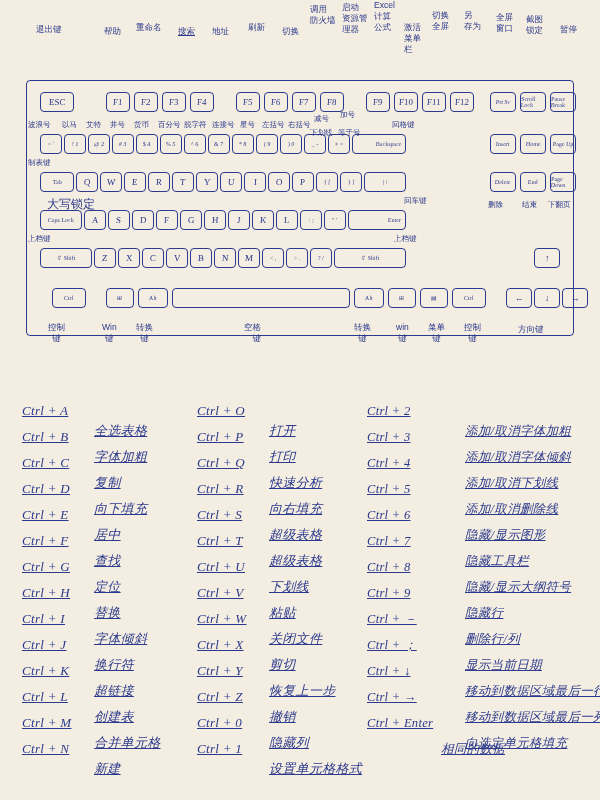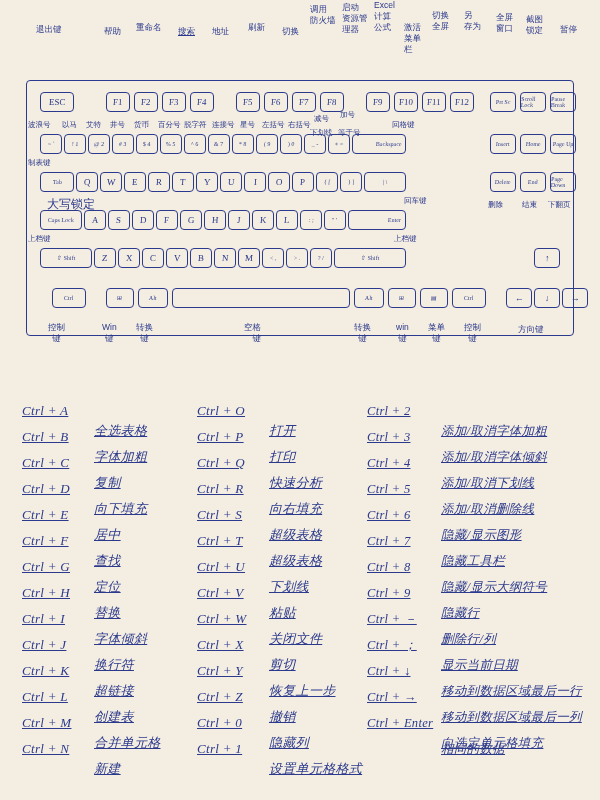--- a/index.html
+++ b/index.html
@@ -40,21 +40,21 @@
   .col2{width:170px;}
   .col3{width:215px;}
   .row{
     display:flex;align-items:flex-start;
     font-size:13px;line-height:26px;height:26px;
     white-space:nowrap;
   }
   .combo{display:inline-block;min-width:72px;}
   .desc{display:inline-block;margin-top:20px;}
   .col3 .combo{min-width:74px;}
-  .col3 .row{font-size:12.5px;}
+  .col3 .row{font-size:12.5px;gap:24px;}
   .cont{padding-left:74px;font-size:12.5px;line-height:26px;height:26px;}
   
   .hand{font-style:italic;letter-spacing:0.3px;text-decoration:underline;}
 </style>
 </head>
 <body>
 
 <div class="sheet">
 
   <div class="kb-wrap">

